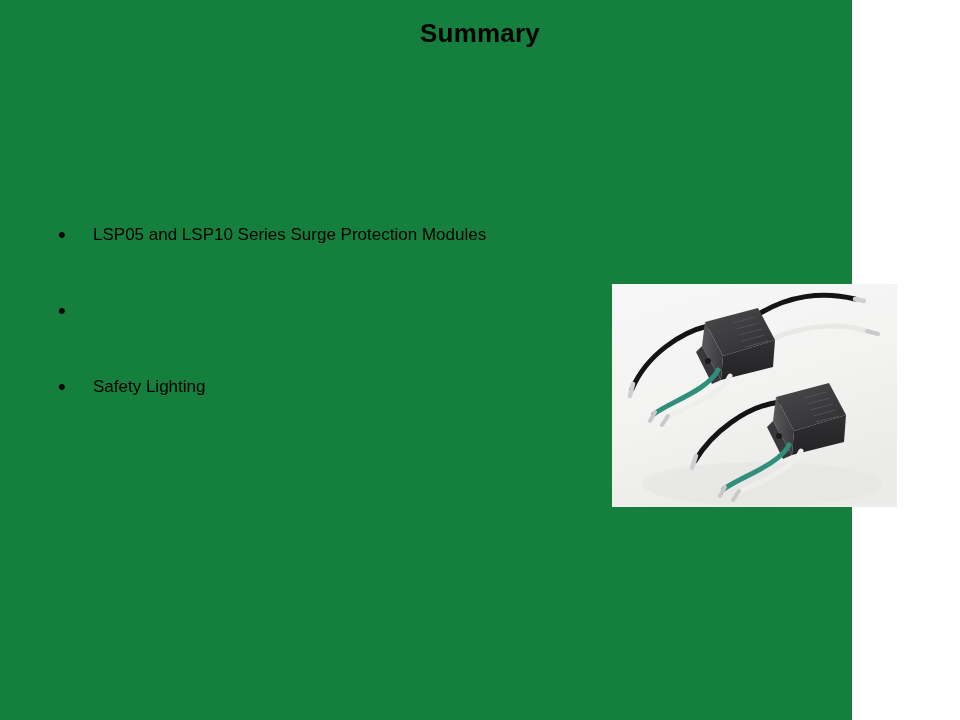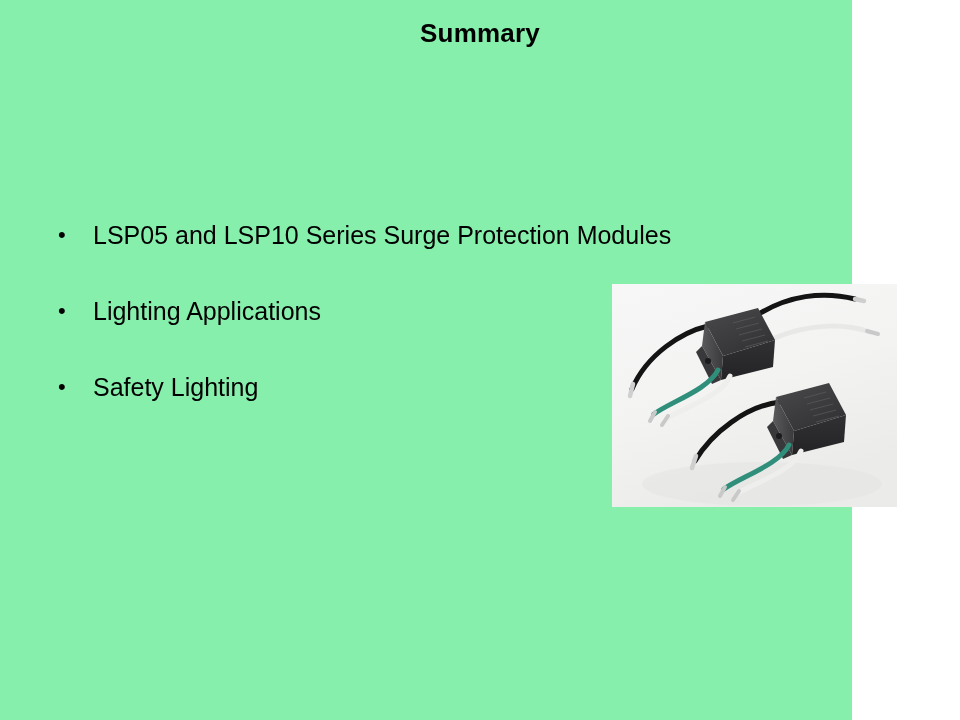--- a/index.html
+++ b/index.html
@@ -15,21 +15,21 @@
     font-family: "Liberation Sans", sans-serif;
     color: #000000;
   }
 
   .slide {
     position: absolute;
     left: 0;
     top: 0;
     width: 852px;
     height: 720px;
-    background: #86efac;
+    background: #15803d;
   }
 
   
   .slide-title {
     position: absolute;
     left: 0;
     top: 17px;
     width: 960px;
     text-align: center;
     font-size: 26px;
@@ -56,21 +56,21 @@
     position: absolute;
     left: 3px;
     top: 0;
     width: 14px;
     font-size: 22px;
     line-height: 34px;
     color: #000000;
     text-align: left;
   }
   .bullet-text {
-    font-size: 25px;
+    font-size: 17px;
     line-height: 34px;
     color: #000000;
     white-space: nowrap;
   }
 
   
   .product-photo {
     position: absolute;
     left: 612px;
     top: 284px;
@@ -92,21 +92,20 @@
 
   <div class="bullet-list">
 
     <div class="bullet-item">
       <span class="bullet-marker">•</span>
       <span class="bullet-text">LSP05 and LSP10 Series Surge Protection Modules</span>
     </div>
 
     <div class="bullet-item">
       <span class="bullet-marker">•</span>
-      <span class="bullet-text">Lighting Applications</span>
     </div>
 
     <div class="bullet-item">
       <span class="bullet-marker">•</span>
       <span class="bullet-text">Safety Lighting</span>
     </div>
 
   </div>
 
   <div class="product-photo" title="Two black LSP series surge protection modules with black, white and green lead wires">

